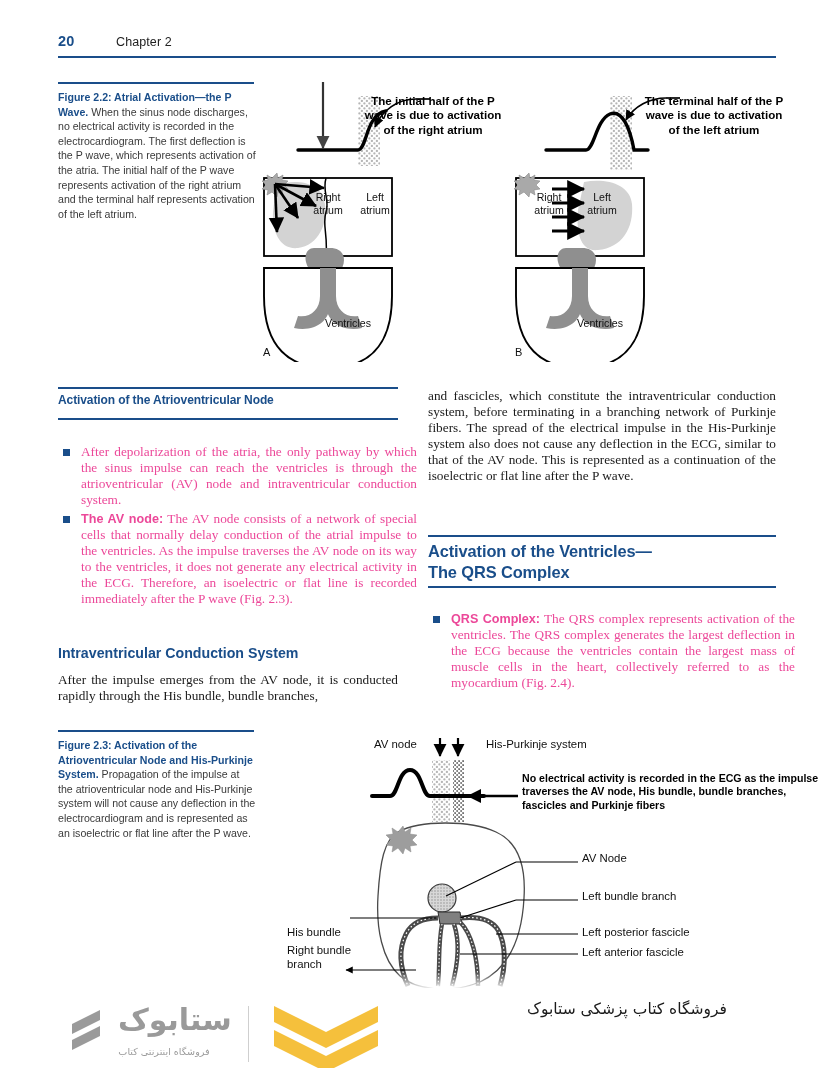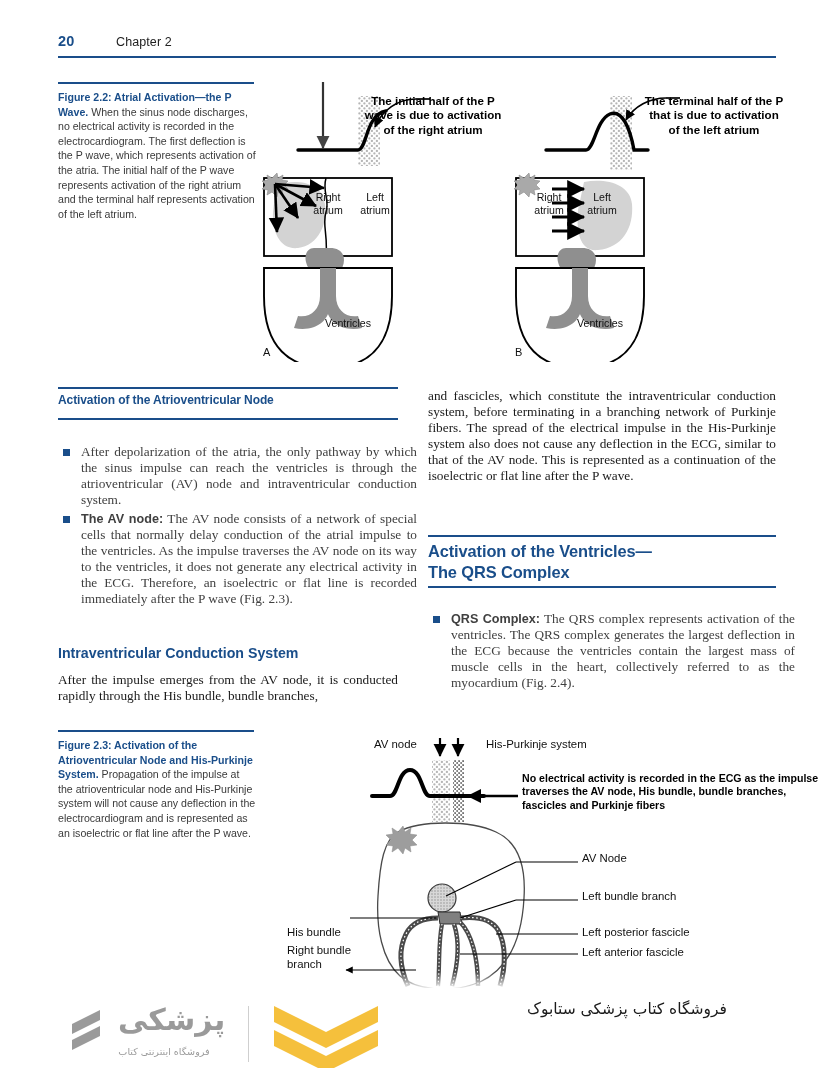--- a/index.html
+++ b/index.html
@@ -122,21 +122,21 @@
     font-size: 13.3px;
     line-height: 16.1px;
     color: #1a1a1a;
     text-align: justify;
   }
   .bullet-item {
     position: absolute;
     font-family: "Liberation Serif", serif;
     font-size: 13.3px;
     line-height: 16.1px;
-    color: #404040;
+    color: #ec4899;
     text-align: justify;
     padding-left: 19px;
   }
   .bullet-item .sq {
     position: absolute;
     left: 1px;
     top: 5px;
     width: 7px;
     height: 7px;
     background: #1a4e8a;
@@ -327,21 +327,21 @@
                C86,170 80,166 72,166 Z" fill="#8f8f8f"></path>
       <rect x="62" y="190" width="12" height="26" fill="#8f8f8f"></rect>
 
       <path d="M6,186 L134,186 L134,214 C134,266 108,286 70,286 C32,286 6,266 6,214 Z" fill="#ffffff" stroke="#000" stroke-width="1.9"></path>
       <path d="M62,186 L78,186 L78,214 C78,228 88,236 100,234 L104,246
                C84,250 68,240 68,222 L68,214 L72,214 L72,186 Z" fill="#8f8f8f"></path>
       <path d="M62,214 C62,228 52,236 40,234 L36,246 C56,250 72,240 72,222 L72,214 Z" fill="#8f8f8f"></path>
       <rect x="62" y="186" width="12" height="34" fill="#8f8f8f"></rect>
     </svg>
 
-    <div class="callout" style="left:586px; top:12px; width:140px;">The terminal half of the P that is due to activation of the left atrium</div>
+    <div class="callout" style="left:586px; top:12px; width:140px;">The terminal half of the P wave is due to activation of the left atrium</div>
 
     <div class="panel-label" style="left:468px; top:109px; width:46px; text-align:center; font-size:10.6px; line-height:12.6px;">Right atrium</div>
     <div class="panel-label" style="left:522px; top:109px; width:44px; text-align:center; font-size:10.6px; line-height:12.6px;">Left atrium</div>
     <div class="panel-label" style="left:492px; top:235px; width:100px; text-align:center; font-size:10.6px;">Ventricles</div>
     <div class="panel-label" style="left:457px; top:264px;">B</div>
   </div>
 
   <div class="head-rule-top" style="left:58px; top:387px; width:340px;"></div>
   <div class="head-blue" style="left:58px; top:393px; width:348px; font-size:12px;">Activation of the Atrioventricular Node</div>
   <div class="head-rule-bot" style="left:58px; top:418px; width:340px;"></div>
@@ -468,21 +468,21 @@
     <div class="lbl" style="left:229px; top:214px; width:70px;">Right bundle branch</div>
   </div>
 
   <div class="footer">
     <div class="fade"></div>
 
     <svg width="56" height="56" style="position:absolute; left:64px; top:16px;">
       <path d="M36,6 L8,20 L8,30 L36,16 Z" fill="#9a9a9a"></path>
       <path d="M36,22 L8,36 L8,46 L36,32 Z" fill="#9a9a9a"></path>
     </svg>
-    <div class="logo-word" style="left:118px; top:14px; color:#9a9a9a;">پزشکی</div>
+    <div class="logo-word" style="left:118px; top:14px; color:#9a9a9a;">ستابوک</div>
     <div class="logo-tag" style="left:96px; top:58px; width:136px; text-align:center;">فروشگاه اینترنتی کتاب</div>
 
     <div class="divider-v" style="left:248px; top:18px; height:56px;"></div>
 
     <svg width="120" height="66" style="position:absolute; left:268px; top:14px;">
       <path d="M6,4 L58,30 L110,4 L110,20 L58,46 L6,20 Z" fill="#f5c03c"></path>
       <path d="M6,28 L58,54 L110,28 L110,44 L58,70 L6,44 Z" fill="#f5c03c"></path>
     </svg>
 
     <div class="brand-fa" style="left:478px; top:12px; width:298px; text-align:center;">فروشگاه کتاب پزشکی ستابوک</div>

